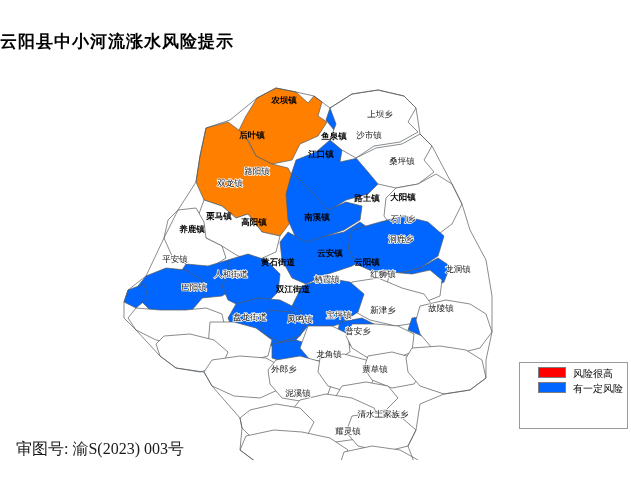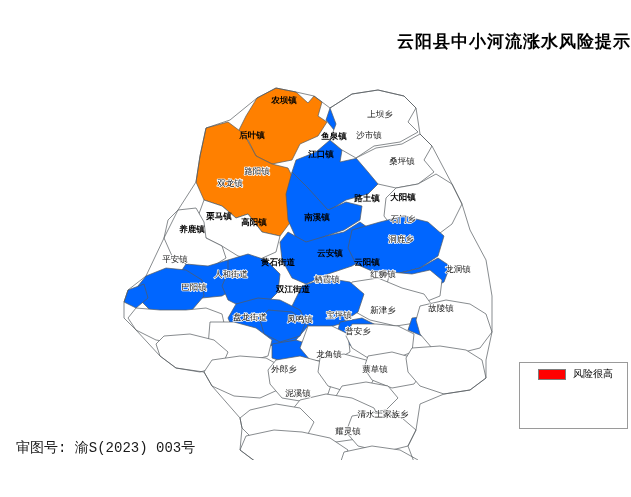--- a/index.html
+++ b/index.html
@@ -6,21 +6,21 @@
   body{
     width:631px;height:497px;
     background:#ffffff;
     font-family:"Liberation Sans","DejaVu Sans",sans-serif;
     position:relative;
     overflow:hidden;
   }
   #page-title{
     position:absolute;
     top:30px;left:0;width:631px;
-    text-align:right;
+    text-align:left;
     font-size:17px;
     font-weight:bold;
     color:#000000;
     letter-spacing:1px;
     font-family:Liberation Mono, monospace;
   }
   #map-area{
     position:absolute;
     top:60px;left:0;
     width:551px;height:400px;
@@ -49,44 +49,44 @@
     position:absolute;
     left:519px;top:362px;
     width:109px;height:67px;
     border:1px solid #9a9a9a;
     background:#ffffff;
     box-sizing:border-box;
     padding:4px 0 0 6px;
   }
   .legend-row{
     display:flex;
-    align-items:center;
+    align-items:flex-start;
     height:14px;
     margin-bottom:1px;
     padding-left:12px;
   }
   .legend-swatch{
     width:28px;height:11px;
     border:1px solid #7d7d7d;
     box-sizing:border-box;
     flex:0 0 auto;
   }
   .legend-text{
     margin-left:7px;
     font-size:10px;
     color:#000000;
     font-family:"DejaVu Serif","Liberation Serif",serif;
     white-space:nowrap;
   }
   #copyright{
     position:absolute;
     left:16px;top:439px;
-    font-size:14px;
+    font-size:16px;
     color:#1a1a1a;
-    font-family:Liberation Mono, monospace;
+    font-family:Liberation Serif, serif;
     white-space:nowrap;
   }
 </style>
 </head>
 <body>
 
 <div id="page-title">云阳县中小河流涨水风险提示</div>
 
 <div id="map-area">
   <svg id="map-svg" width="631" height="400" viewBox="0 0 631 400">
@@ -224,15 +224,19 @@
         <text x="348" y="374" text-anchor="middle" class="twp-label">耀灵镇</text>
       </g>
   </svg>
 </div>
 
 <div id="legend-box">
   <div class="legend-row">
     <span class="legend-swatch" style="background:#FF0000"></span>
     <span class="legend-text">风险很高</span>
   </div>
+  <div class="legend-row">
+    <span class="legend-swatch" style="background:#0066FF"></span>
+    <span class="legend-text">有一定风险</span>
+  </div>
 </div>
 
 <div id="copyright">审图号: 渝S(2023) 003号</div>
 
 </body></html>

